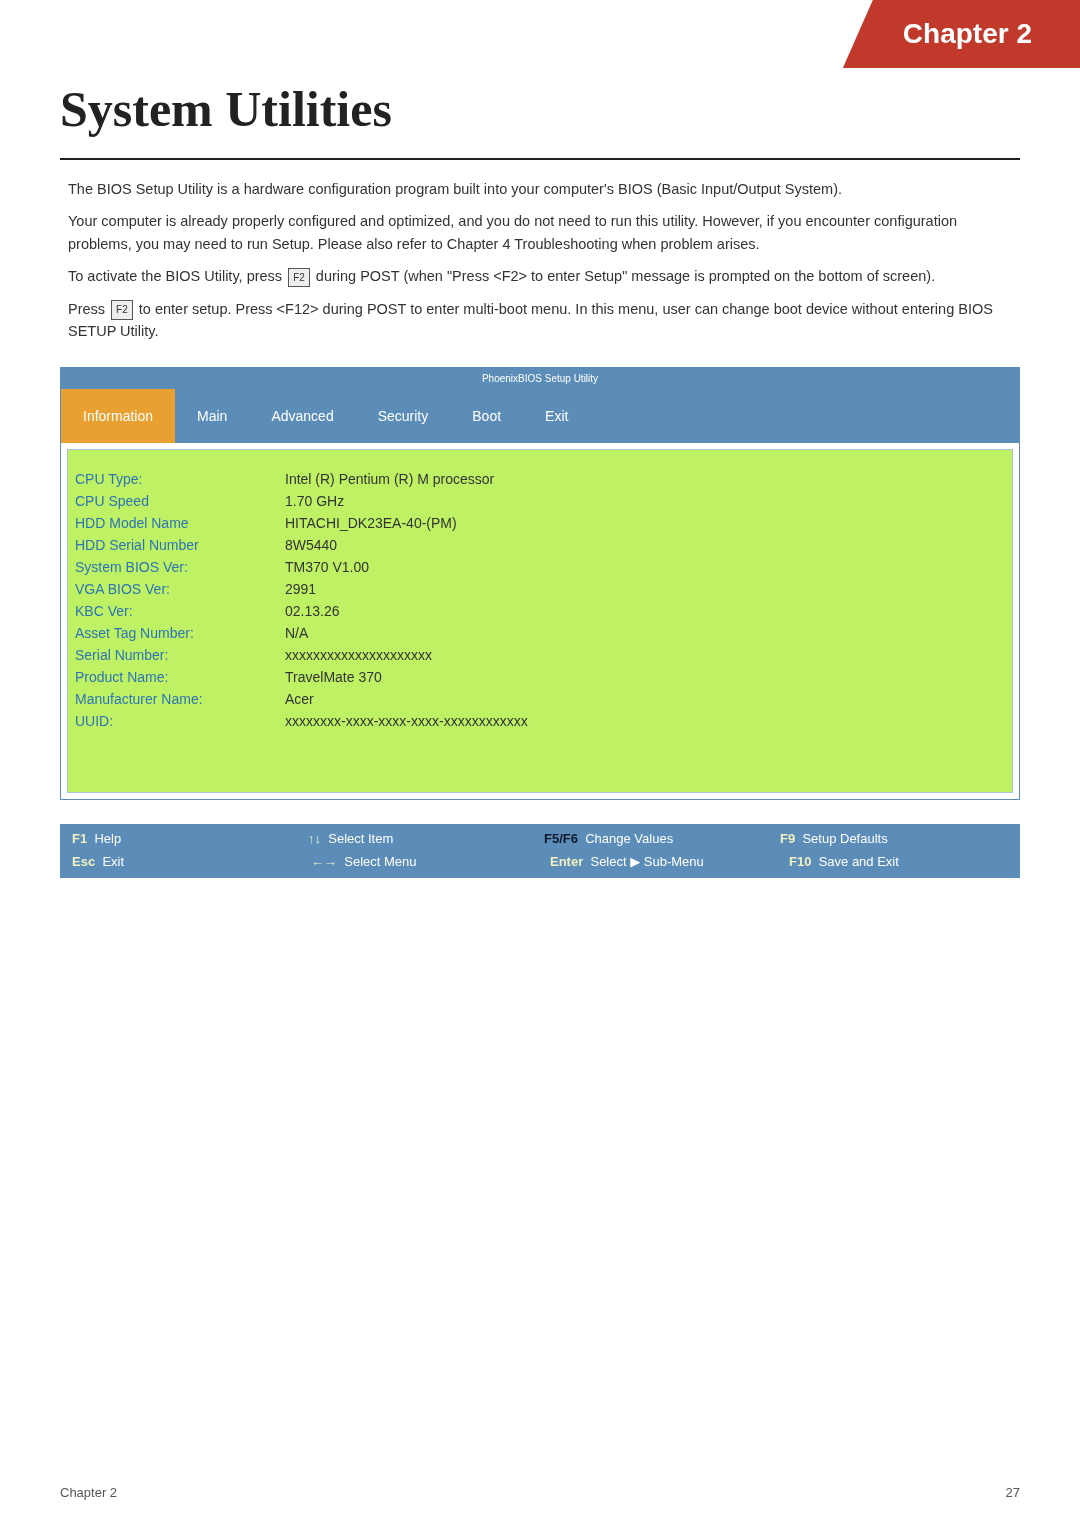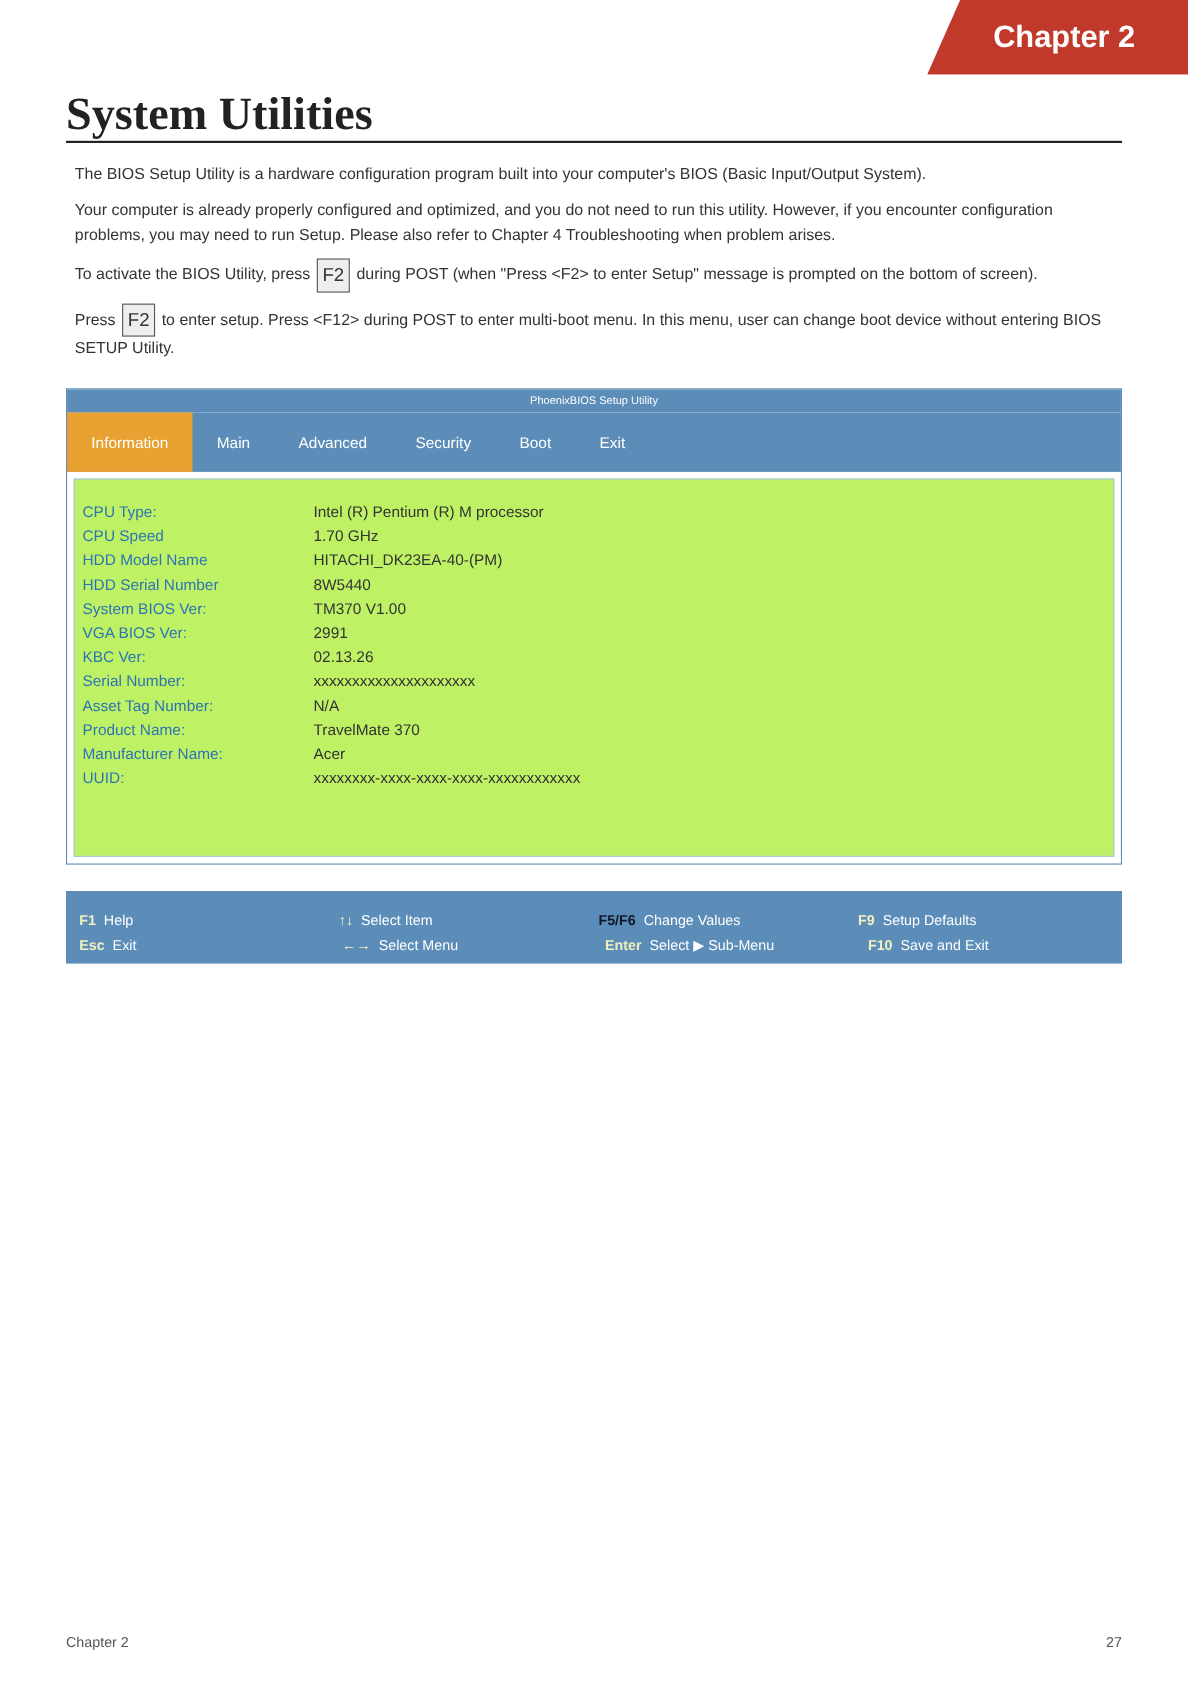--- a/index.html
+++ b/index.html
@@ -25,25 +25,25 @@
       font-weight: bold;
       padding: 18px 48px 18px 60px;
       clip-path: polygon(30px 0%, 100% 0%, 100% 100%, 0% 100%);
     }
 
     .page-content {
       padding: 80px 60px 60px 60px;
     }
 
     h1.system-utilities {
-      font-size: 42px;
+      font-size: 50px;
       font-weight: bold;
       color: #222;
       border-bottom: 2px solid #222;
-      padding-bottom: 0;
+      padding-bottom: 20px;
       margin-bottom: 18px;
       font-family: 'Times New Roman', Times, serif;
     }
 
     h2.bios-setup {
       font-size: 26px;
       font-weight: bold;
       color: #222;
       margin-bottom: 14px;
       font-family: Arial, Helvetica, sans-serif;
@@ -58,21 +58,21 @@
     }
 
     .description-block p {
       margin-bottom: 10px;
     }
 
     .f2-key {
       display: inline-block;
       border: 1px solid #555;
       background: #eee;
-      font-size: 17px;
+      font-size: 10px;
       padding: 1px 4px;
       margin: 0 2px;
       vertical-align: middle;
     }
 
     
     .bios-panel {
       border: 1px solid #5b8db8;
       margin-top: 24px;
       margin-bottom: 24px;
@@ -216,46 +216,46 @@
             </tr>
             <tr>
               <td>VGA BIOS Ver:</td>
               <td>2991</td>
             </tr>
             <tr>
               <td>KBC Ver:</td>
               <td>02.13.26</td>
             </tr>
             <tr>
+              <td>Asset Tag Number:</td>
+              <td>N/A</td>
+            </tr>
+            <tr>
               <td>Serial Number:</td>
               <td>xxxxxxxxxxxxxxxxxxxxx</td>
             </tr>
             <tr>
-              <td>Asset Tag Number:</td>
-              <td>N/A</td>
-            </tr>
-            <tr>
               <td>Product Name:</td>
               <td>TravelMate 370</td>
             </tr>
             <tr>
               <td>Manufacturer Name:</td>
               <td>Acer</td>
             </tr>
             <tr>
               <td>UUID:</td>
               <td>xxxxxxxx-xxxx-xxxx-xxxx-xxxxxxxxxxxx</td>
             </tr>
           </tbody>
       </table>
     </div>
 
   </div>
 
-  <div style="background:#5b8db8; padding:16px 8px 6px 8px; margin-top: 0;">
+  <div style="background:#5b8db8; padding:4px 8px 6px 8px; margin-top: 0;">
 
     <div style="display:grid; grid-template-columns:1fr 1fr 1fr 1fr; margin-bottom:2px;">
       <div class="status-item">
         <span class="key-label" style="color:#f0f0c0;">F1</span>
         &nbsp;<span>Help</span>
       </div>
       <div class="status-item">
         <span class="key-label" style="color:#f0f0c0;">↑↓</span>
         &nbsp;<span>Select Item</span>
       </div>

